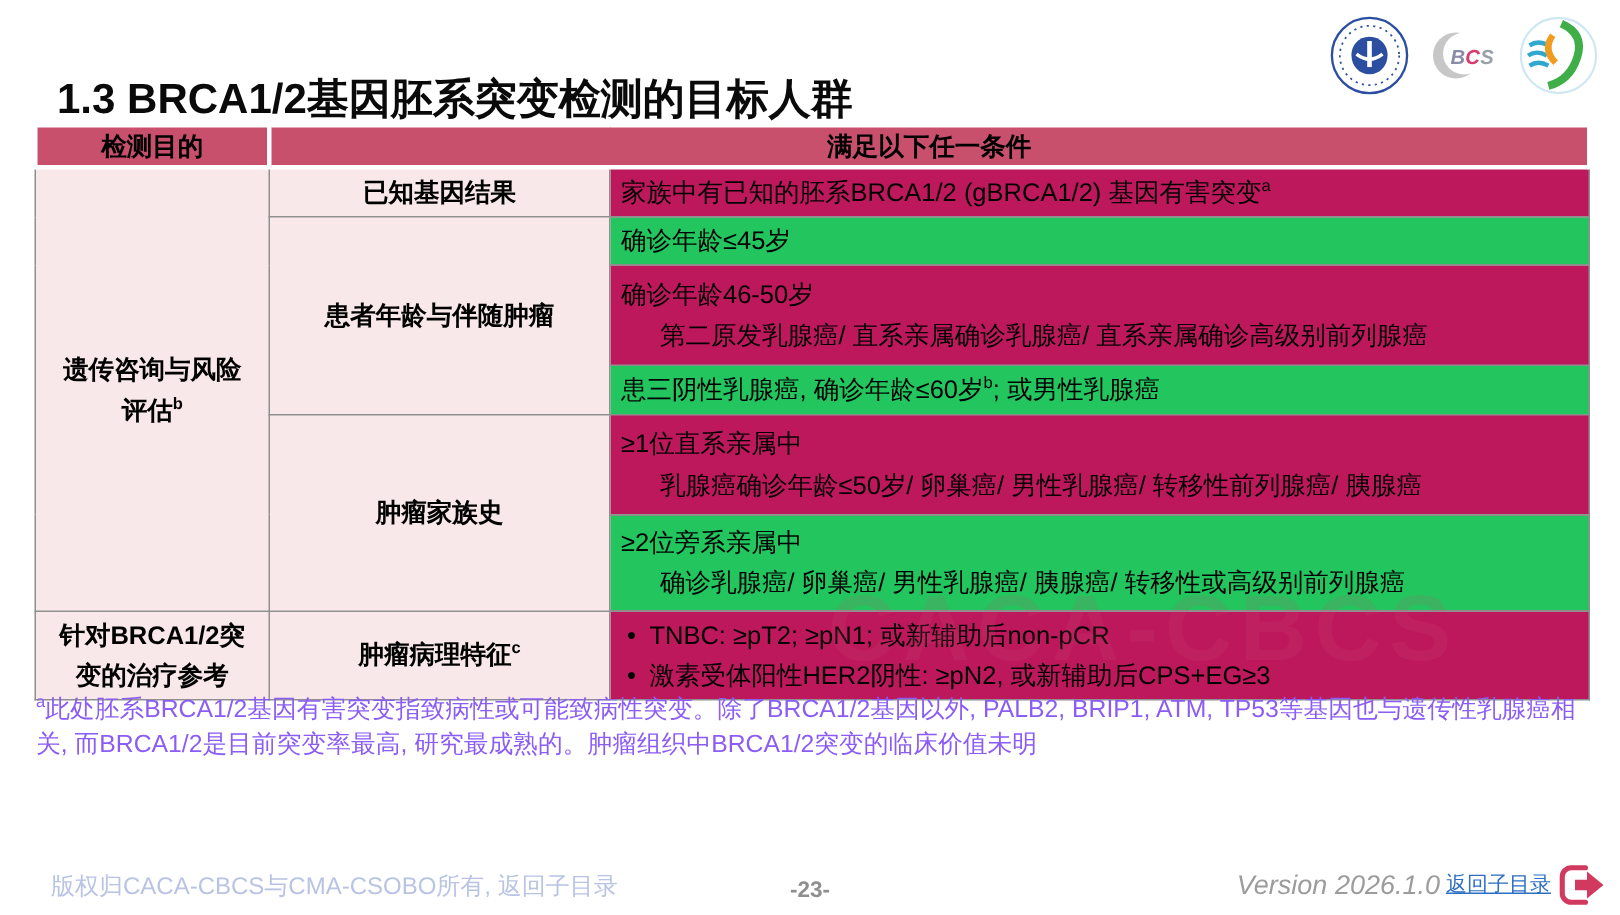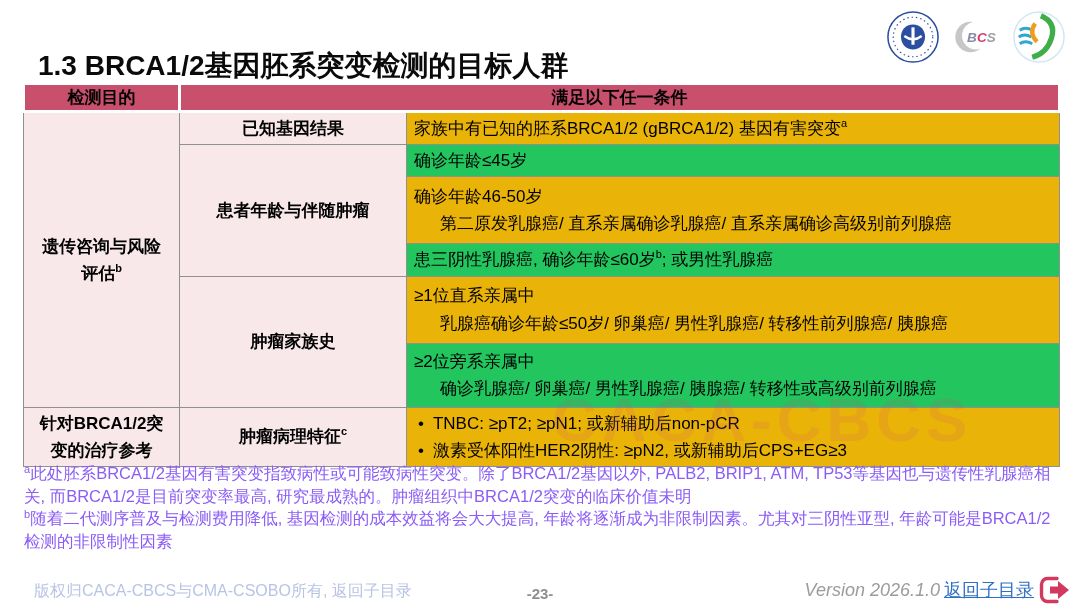--- a/index.html
+++ b/index.html
@@ -9,42 +9,42 @@
   .title { position:absolute; left:38px; top:26px; font-size:28px; font-weight:bold; color:#0a0a0a; letter-spacing:0;margin-top:21px; }
 
   .logos { position:absolute; right:14px; top:10px; display:flex; align-items:center; gap:9px; }
   .logo { width:54px; height:54px; }
 
   table.main { position:absolute; left:22px; top:82px; width:1036px; border-collapse:collapse; table-layout:fixed; font-size:17px; color:#000; }
   col.c1 { width:156px; } col.c2 { width:227px; } col.c3 { width:653px; }
   thead th { background:#c8506c; color:#000000; font-size:17px; font-weight:bold; text-align:center; border:3px solid #fff; height:24px; padding:1px 4px; }
   tbody td { border:1px solid #8f8f8f; padding:2px 7px; vertical-align:middle; line-height:1.6; }
   td.hd { background:#f8e8ea; font-weight:bold; text-align:center; padding:2px 10px;margin-top:47px; }
-  td.pink { background:#eab308; }
+  td.pink { background:#be185d; }
   td.white { background:#22c55e; }
   tr.h-s  { height:30px; }
   tr.h-d  { height:67px; }
   tr.h-d2 { height:64px; }
   tr.h-b  { height:58px; }
   .line2 { display:block; padding-left:26px; }
   .sup { font-size:11px; vertical-align:super; line-height:0; }
   .bullet-row { display:flex; gap:9px; align-items:flex-start; padding-left:4px; }
   .bullet-marker { flex:0 0 auto; }
 
   .watermark { position:absolute; left:552px; top:384px; font-size:62px; font-weight:bold; letter-spacing:5px; color:rgba(201,86,112,0.15); pointer-events:none; white-space:nowrap; }
 
   .footnotes { position:absolute; left:24px; top:462px; width:1036px; font-size:16.5px; line-height:1.37; color:#8b5cf6; }
   .footnote { margin:0; }
   .footnote .sup { font-size:11px; }
 
   .footer-copy { position:absolute; left:34px; bottom:8px; font-size:16px; color:#b9c4e4; }
   .footer-page { position:absolute; left:50%; transform:translateX(-50%); bottom:8px; font-size:15px; font-weight:bold; color:#8f8f8f; }
   .footer-right { position:absolute; right:10px; bottom:5px; display:flex; align-items:center; gap:2px; }
   .version { font-size:18px; font-style:italic; color:#9c9c9c; margin-right:2px; }
-  .back-link { font-size:18px; color:#2d6fc4; text-decoration:underline; cursor:pointer; }
+  .back-link { font-size:14px; color:#2d6fc4; text-decoration:underline; cursor:pointer; }
   .exit-icon { width:32px; height:30px; cursor:pointer; margin-left:2px; }
 </style>
 </head>
 <body>
 
 <div class="slide">
 
   <h1 class="title">1.3 BRCA1/2基因胚系突变检测的目标人群</h1>
 
   <div class="logos">
@@ -121,21 +121,20 @@
             </div>
         </td>
       </tr>
     </tbody>
   </table>
 
   <div class="watermark">CACA-CBCS</div>
 
   <div class="footnotes">
     <p class="footnote"><span class="sup">a</span><span>此处胚系BRCA1/2基因有害突变指致病性或可能致病性突变。除了BRCA1/2基因以外, PALB2, BRIP1, ATM, TP53等基因也与遗传性乳腺癌相关, 而BRCA1/2是目前突变率最高, 研究最成熟的。肿瘤组织中BRCA1/2突变的临床价值未明</span></p>
-    <p class="footnote"><span class="sup">b</span><span>随着二代测序普及与检测费用降低, 基因检测的成本效益将会大大提高, 年龄将逐渐成为非限制因素。尤其对三阴性亚型, 年龄可能是BRCA1/2检测的非限制性因素</span></p>
   </div>
 
   <div class="footer-copy">版权归CACA-CBCS与CMA-CSOBO所有, 返回子目录</div>
   <div class="footer-page">-23-</div>
   <div class="footer-right">
     <span class="version">Version 2026.1.0</span>
     <span class="back-link">返回子目录</span>
     <svg class="exit-icon" viewBox="0 0 32 30">
       <path d="M19 3.5 H9.5 a6 6 0 0 0 -6 6 v11 a6 6 0 0 0 6 6 H19" fill="none" stroke="#d13a5e" stroke-width="3.4" stroke-linecap="round"></path>
       <path d="M12 11.5 h8 v-5.5 l11 9 -11 9 v-5.5 h-8 z" fill="#d13a5e"></path>

